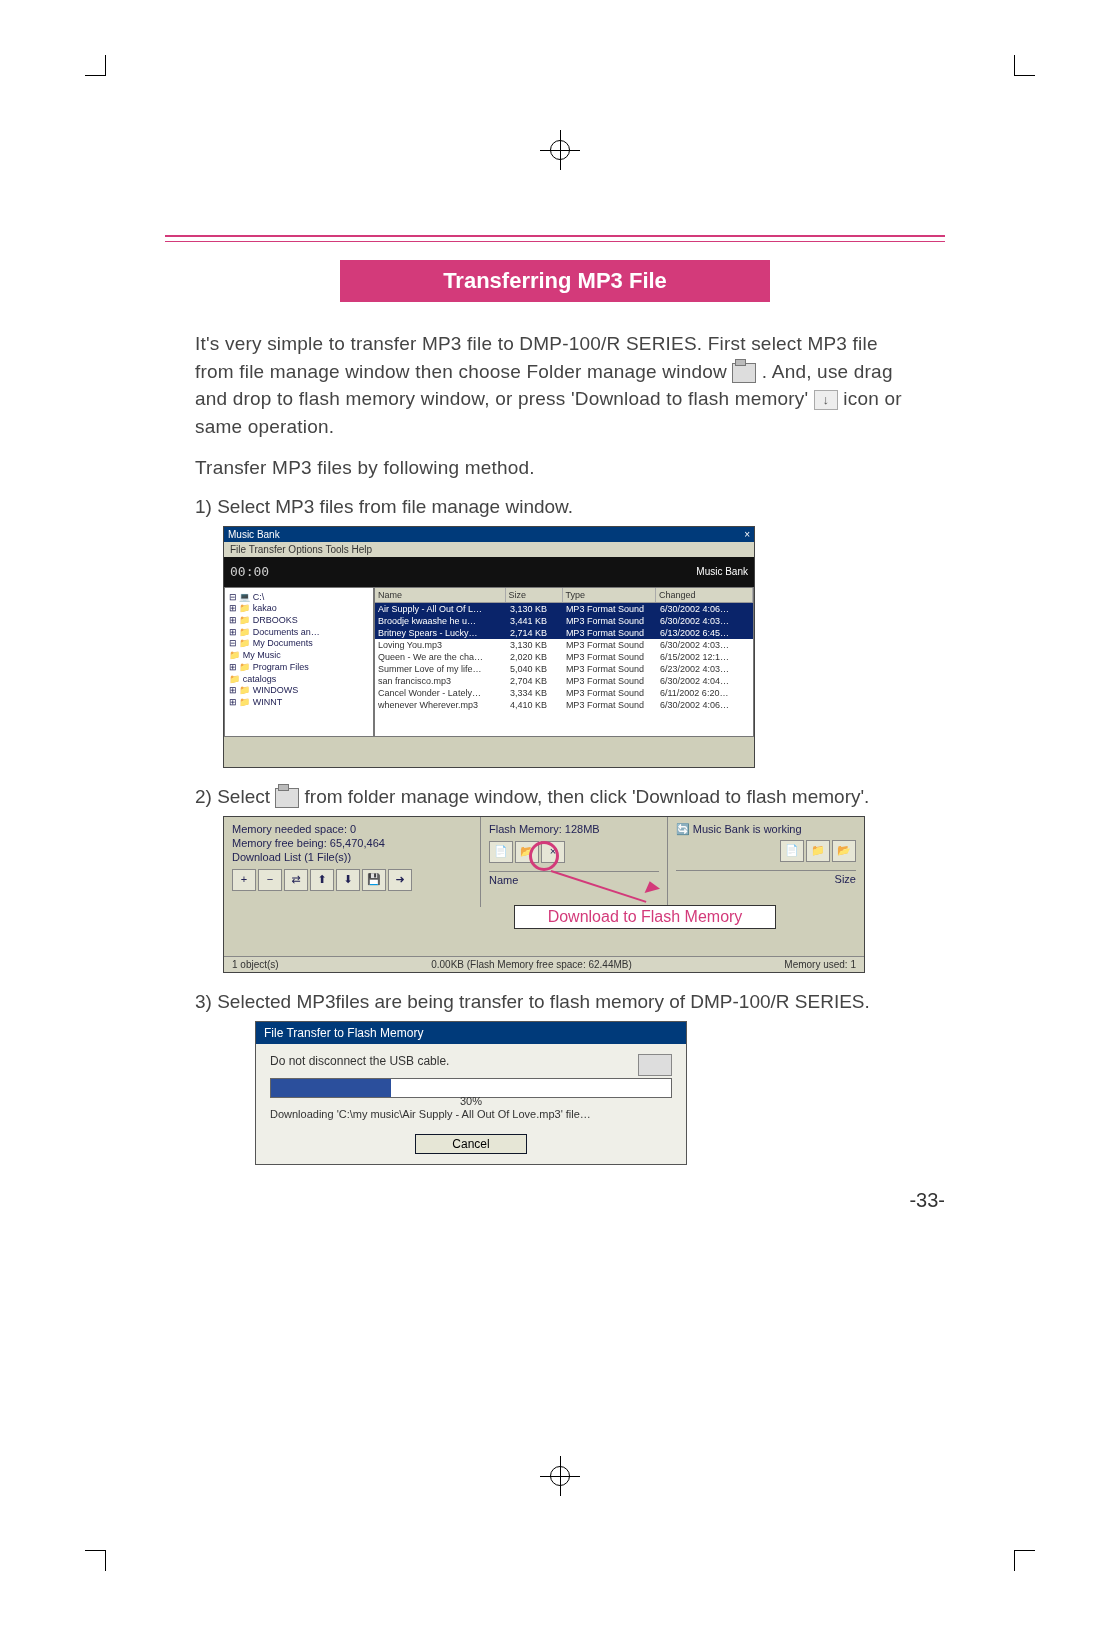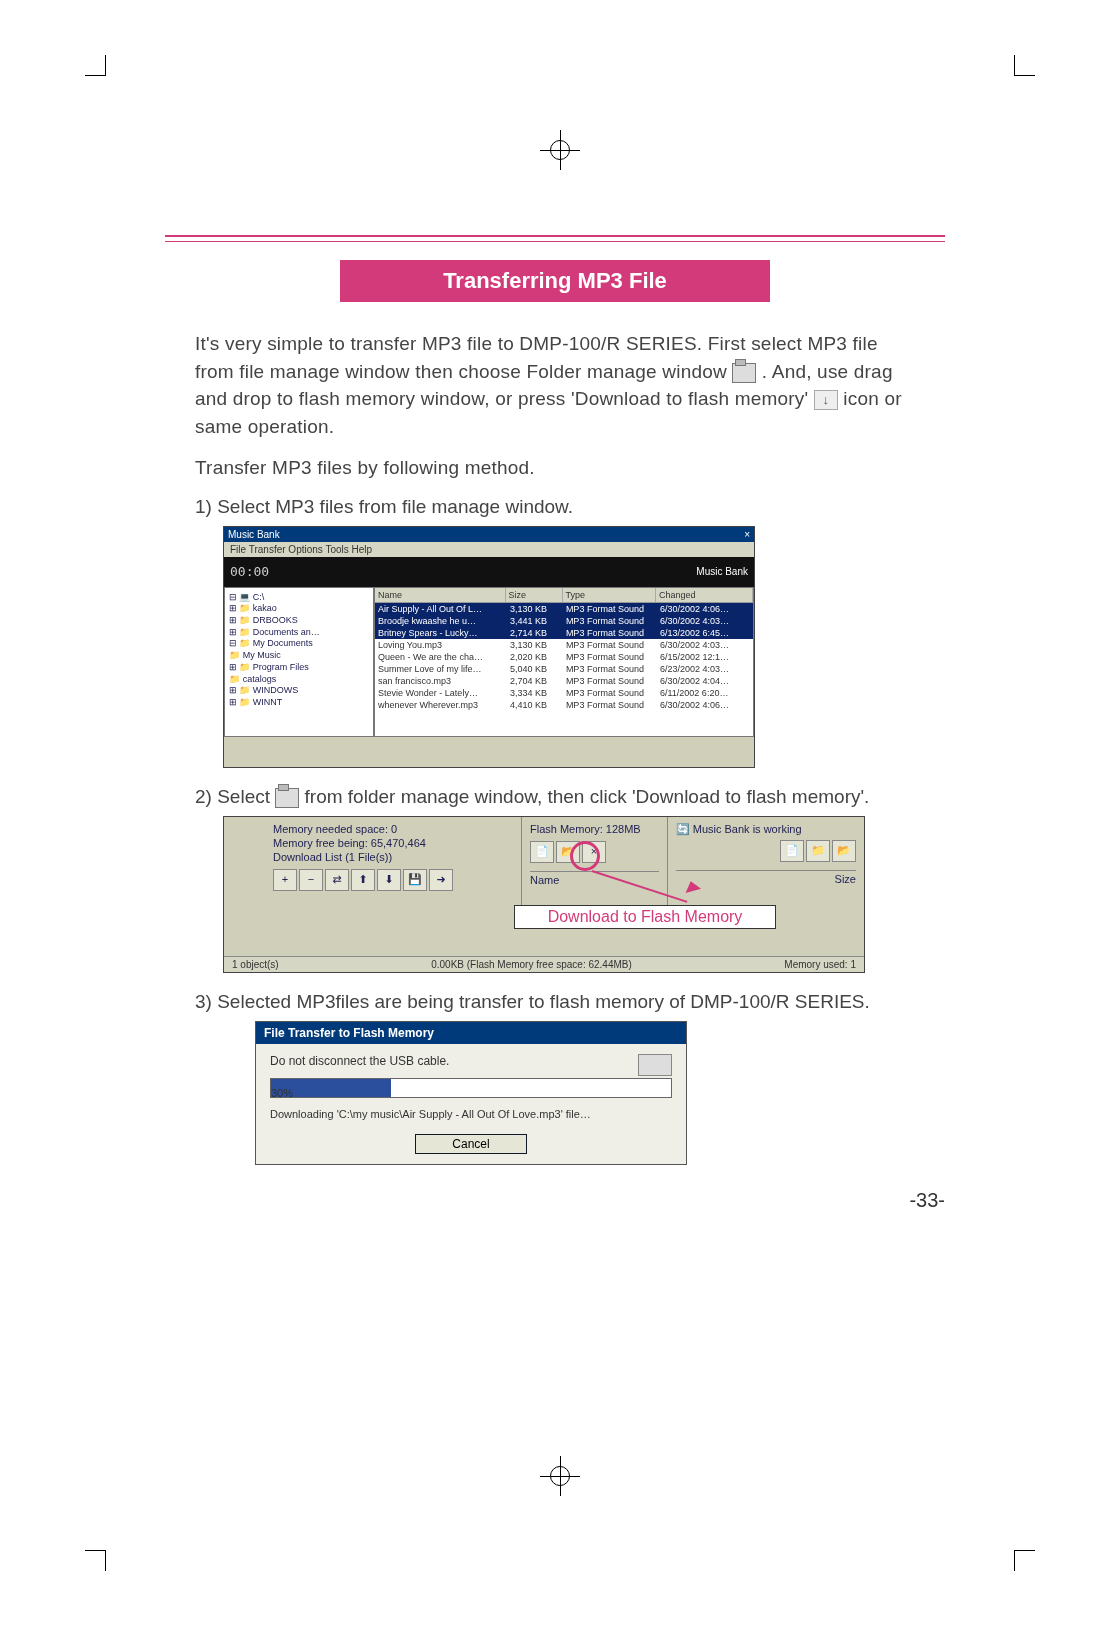--- a/index.html
+++ b/index.html
@@ -211,21 +211,20 @@
   }
   .ss1-sel {
     background: #0a246a;
     color: #fff;
   }
 
   .ss2 { width: 640px; height: 155px; }
   .ss2-top {
     display: flex;
     height: 90px;
-    padding-left: 41px;
   }
   .ss2-left {
     width: 240px;
     padding: 6px 8px;
     font-size: 11px;
     color: #225;
     border-right: 1px solid #888;
   }
   .ss2-left-row { margin-bottom: 2px; }
   .ss2-toolbar {
@@ -308,21 +307,21 @@
   .ss3 {
     width: 430px;
     border: 1px solid #555;
     margin: 8px 30px 18px 90px;
     font-size: 12px;
     background: #efefe8;
   }
   .ss3-titlebar {
     background: #003a7a;
     color: #fff;
-    font-weight: bold;
+    font-weight: normal;
     padding: 4px 8px;
     font-size: 12px;
   }
   .ss3-body {
     padding: 10px 14px;
   }
   .ss3-msg {
     color: #333;
     margin-bottom: 10px;
   }
@@ -341,22 +340,22 @@
   }
   .ss3-progress-fill {
     position: absolute;
     left: 0; top: 0; bottom: 0;
     width: 30%;
     background: #2b4f9c;
   }
   .ss3-progress-label {
     position: absolute;
     width: 100%;
-    text-align: left;
-    top: 8px;
+    text-align: center;
+    top: 16px;
     font-size: 11px;
     color: #333;
     z-index: 1;
   }
   .ss3-path {
     color: #333;
     font-size: 11px;
     margin-bottom: 14px;
   }
   .ss3-btn {
@@ -475,21 +474,21 @@
               <span class="col-type">MP3 Format Sound</span>
               <span class="col-changed">6/23/2002 4:03…</span>
             </div>
             <div class="ss1-list-row">
               <span class="col-name">san francisco.mp3</span>
               <span class="col-size">2,704 KB</span>
               <span class="col-type">MP3 Format Sound</span>
               <span class="col-changed">6/30/2002 4:04…</span>
             </div>
             <div class="ss1-list-row">
-              <span class="col-name">Stevie Wonder - Lately…</span>
+              <span class="col-name">Cancel Wonder - Lately…</span>
               <span class="col-size">3,334 KB</span>
               <span class="col-type">MP3 Format Sound</span>
               <span class="col-changed">6/11/2002 6:20…</span>
             </div>
             <div class="ss1-list-row">
               <span class="col-name">whenever Wherever.mp3</span>
               <span class="col-size">4,410 KB</span>
               <span class="col-type">MP3 Format Sound</span>
               <span class="col-changed">6/30/2002 4:06…</span>
             </div>

